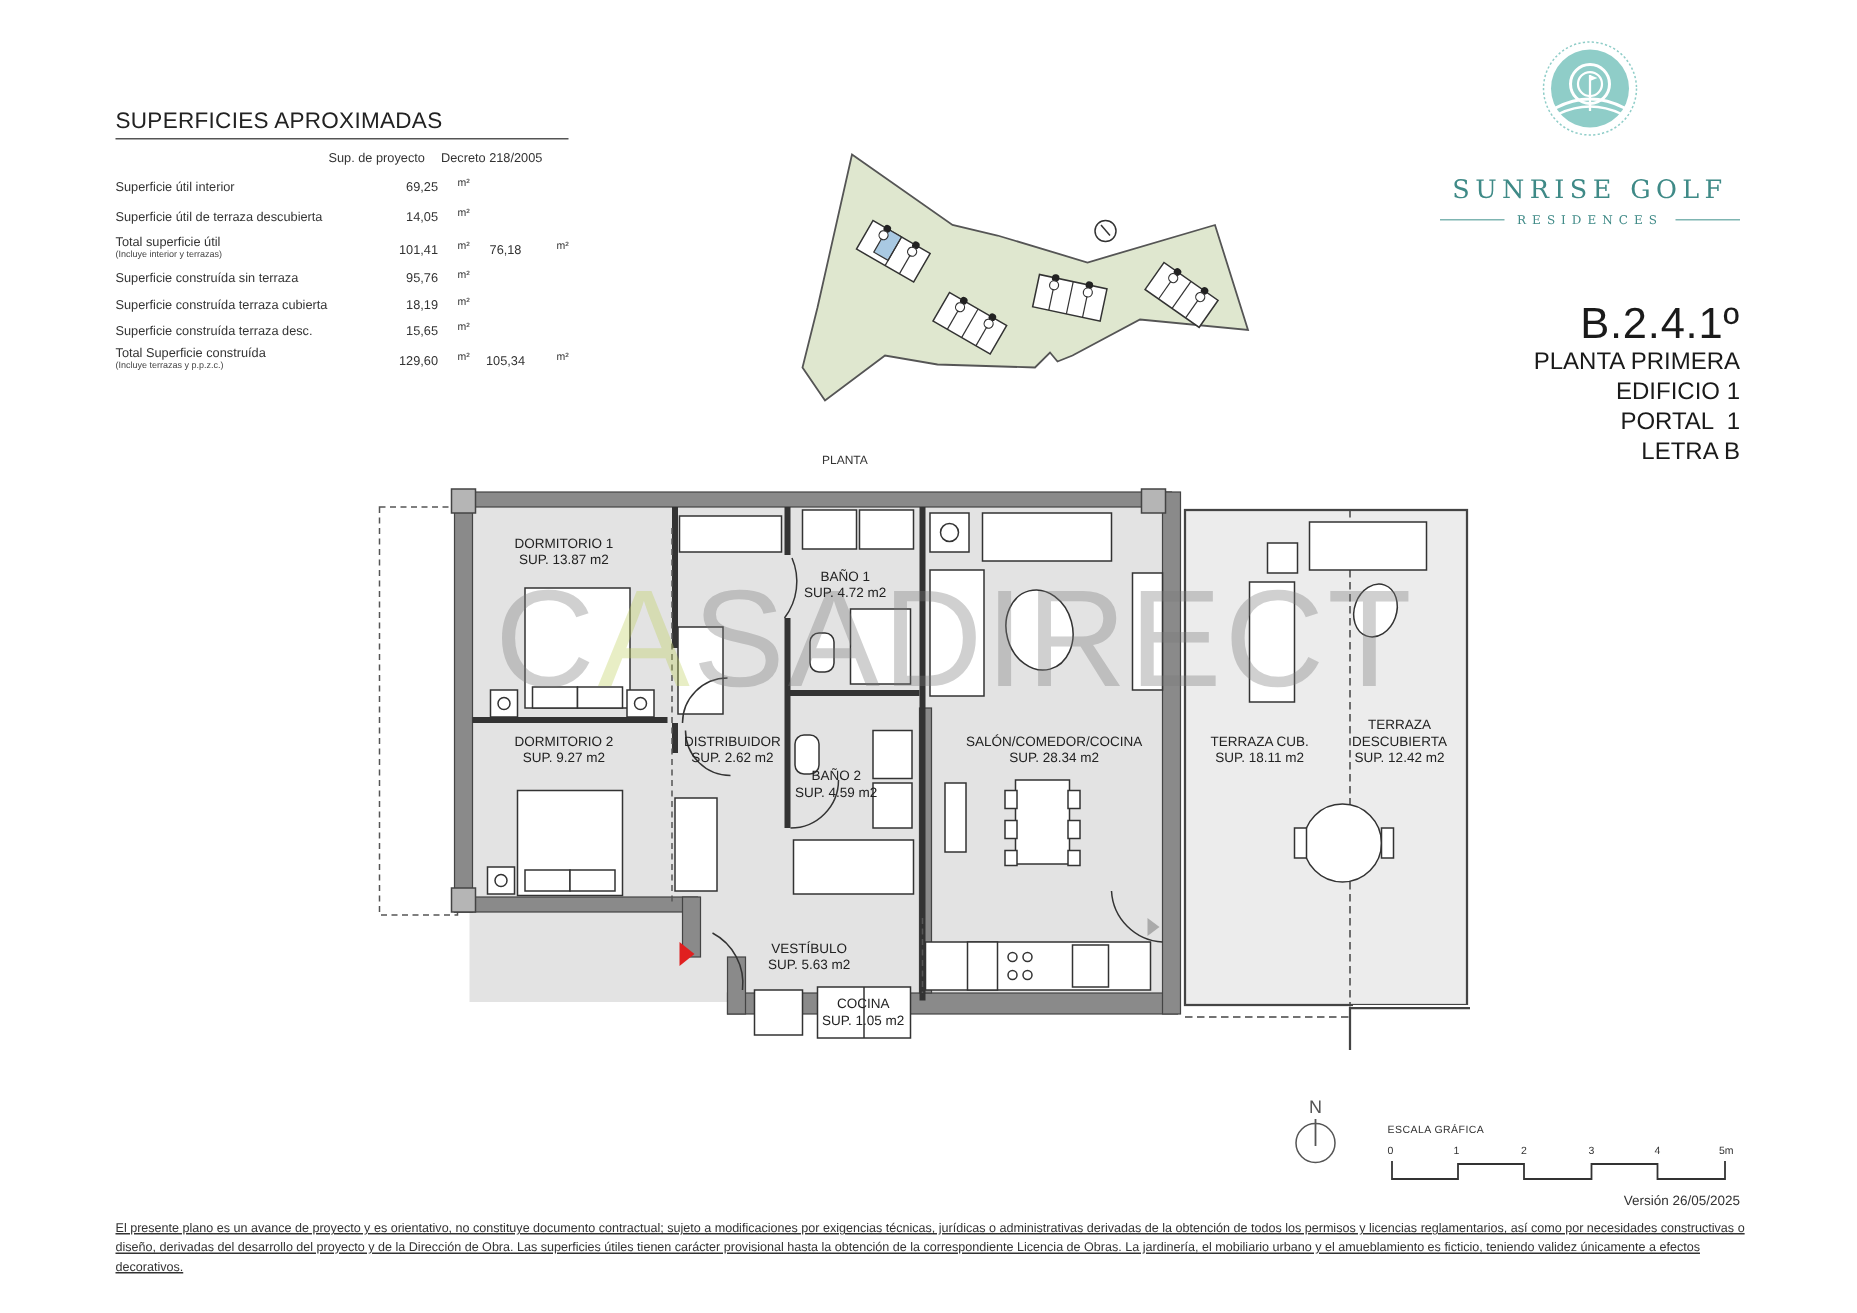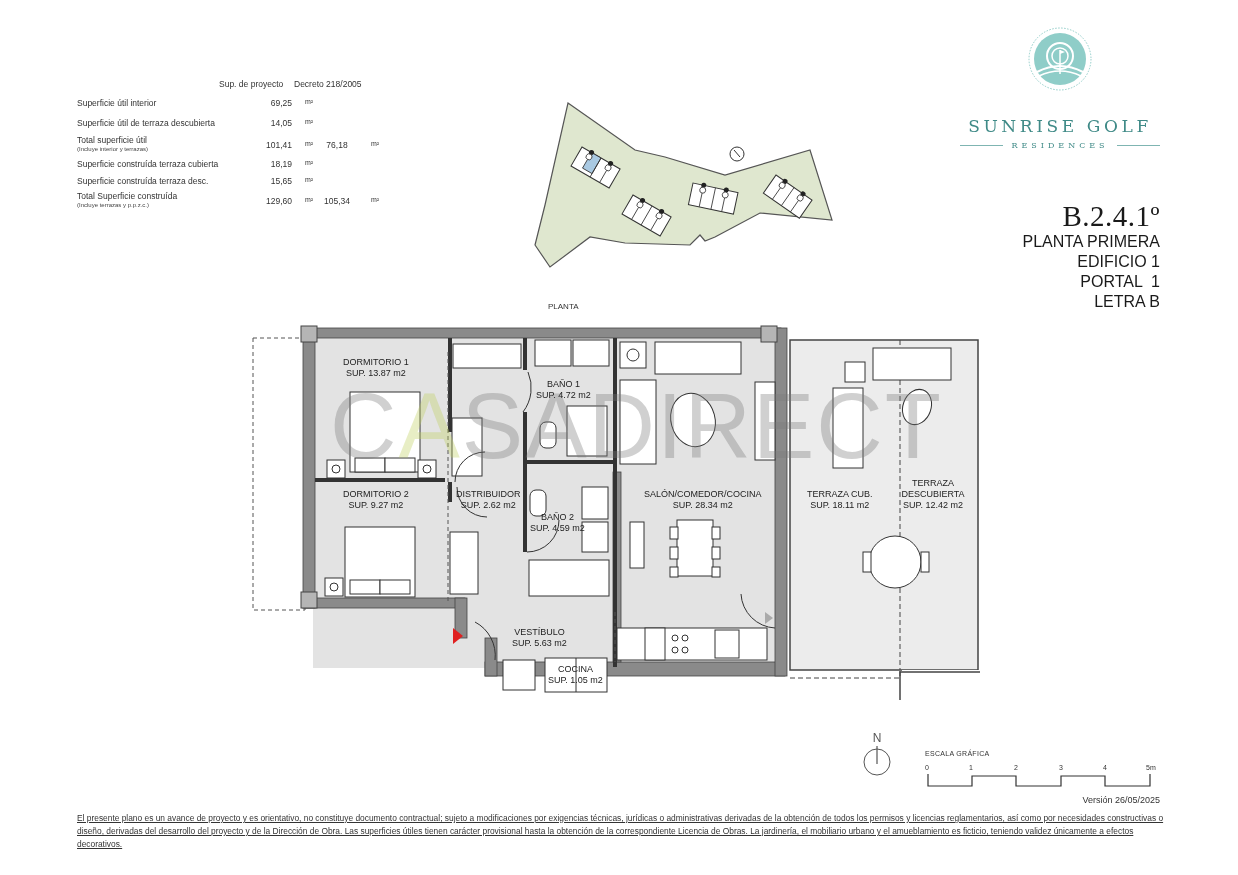--- a/index.html
+++ b/index.html
@@ -22,21 +22,21 @@
 
   
   .logo { position: absolute; left: 960px; top: 26px; width: 200px; text-align: center; }
   .logo-mark { width: 66px; height: 66px; margin: 0 auto; }
   .logo-name { margin-top: 20px; font-family: "DejaVu Serif", serif; font-size: 17px; letter-spacing: 3.6px; color: #3f8a87; }
   .logo-sub { margin-top: 5px; display: flex; align-items: center; justify-content: center; gap: 8px; font-family: "DejaVu Serif", serif; font-size: 8px; letter-spacing: 4px; color: #3f8a87; }
   .logo-sub .ln { width: 46px; height: 1px; background: #7fb5b2; }
 
   
   .unit { position: absolute; right: 78px; top: 200px; text-align: right; color: #1a1a1a; }
-  .unit-code { font-size: 29px; letter-spacing: 0.5px; line-height: 32px; font-family: Liberation Serif, serif; }
+  .unit-code { font-size: 29px; letter-spacing: 0.5px; line-height: 32px; }
   .unit-line { font-size: 16px; line-height: 20px; margin-left: 38px; }
 
   
   .site { position: absolute; left: 530px; top: 95px; width: 320px; height: 180px; }
 
   
   .plan-label { position: absolute; left: 548px; top: 302px; font-size: 8px; color: #333; }
   .plan { position: absolute; left: 245px; top: 322px; width: 740px; height: 390px; }
   .room-label { position: absolute; font-size: 9px; color: #222; text-align: center; line-height: 11px; white-space: nowrap; }
 
@@ -50,20 +50,21 @@
   .scale-title { position: absolute; left: 0; top: 0; font-size: 7px; color: #333; letter-spacing: 0.3px; }
   .version { position: absolute; right: 78px; top: 795px; font-size: 9px; color: #333; }
 
   
   .disclaimer { position: absolute; left: 77px; top: 812px; width: 1090px; font-size: 8.4px; line-height: 13px; color: #333; text-decoration: underline; }
 </style>
 </head>
 <body>
 
 <div class="areas">
+  <div class="areas-title">SUPERFICIES APROXIMADAS</div>
   <div class="areas-head">
     <span class="h1">Sup. de proyecto</span>
     <span class="h2">Decreto 218/2005</span>
   </div>
 
   <div class="arow" style="top:8px;height:20px">
     <span class="lbl" style="top:0">Superficie útil interior</span>
     <span class="v1" style="top:0">69,25</span>
     <span class="u1" style="top:0">m²</span>
   </div>
@@ -72,20 +73,25 @@
     <span class="v1" style="top:0">14,05</span>
     <span class="u1" style="top:0">m²</span>
   </div>
   <div class="arow" style="top:8px;height:24px">
     <span class="lbl" style="top:0">Total superficie útil</span>
     <span class="sub" style="top:11px">(Incluye interior y terrazas)</span>
     <span class="v1" style="top:5px">101,41</span>
     <span class="u1" style="top:5px">m²</span>
     <span class="v2" style="top:5px">76,18</span>
     <span class="u2" style="top:5px">m²</span>
+  </div>
+  <div class="arow" style="top:8px;height:18px">
+    <span class="lbl" style="top:0">Superficie construída sin terraza</span>
+    <span class="v1" style="top:0">95,76</span>
+    <span class="u1" style="top:0">m²</span>
   </div>
   <div class="arow" style="top:8px;height:17px">
     <span class="lbl" style="top:0">Superficie construída terraza cubierta</span>
     <span class="v1" style="top:0">18,19</span>
     <span class="u1" style="top:0">m²</span>
   </div>
   <div class="arow" style="top:8px;height:15px">
     <span class="lbl" style="top:0">Superficie construída terraza desc.</span>
     <span class="v1" style="top:0">15,65</span>
     <span class="u1" style="top:0">m²</span>

